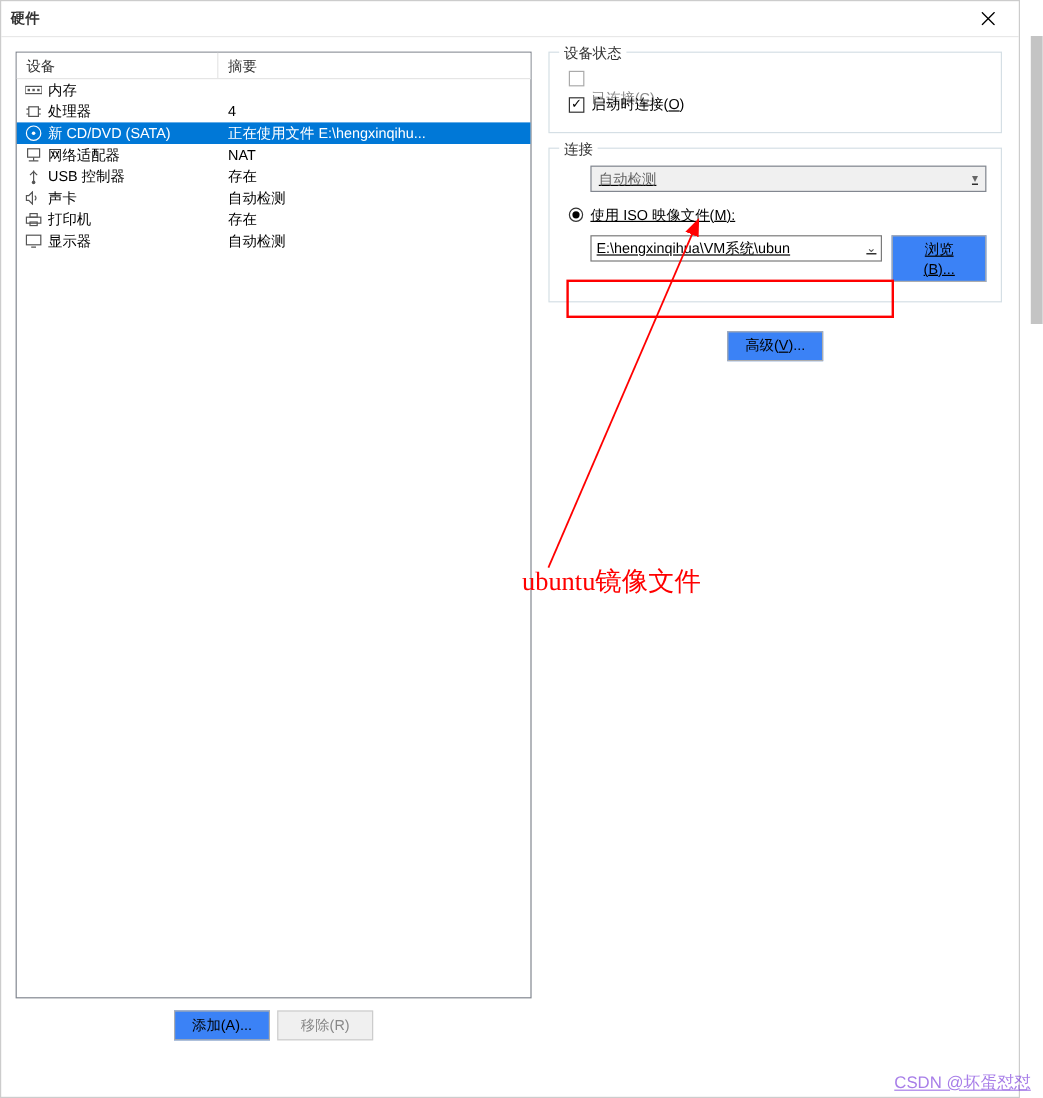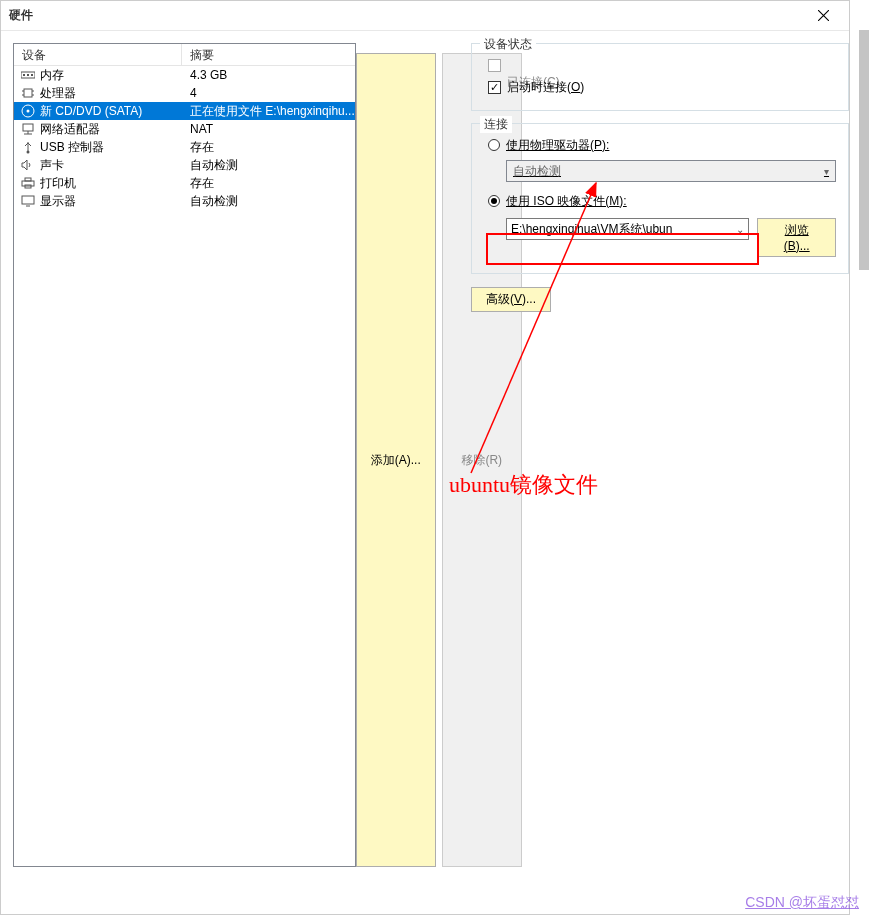--- a/index.html
+++ b/index.html
@@ -7,37 +7,37 @@
     
     .dialog { position: absolute; left: 0; top: 0; width: 850px; height: 915px; background: #fff; border: 1px solid #ccc; }
     
     .titlebar { height: 30px; display: flex; align-items: center; padding: 0 6px 0 8px; border-bottom: 1px solid #e8e8e8; }
     .titlebar .title { flex: 1; font-size: 12px; color: #333; font-weight: bold; }
     .titlebar .close { width: 40px; height: 28px; display: flex; align-items: center; justify-content: center; cursor: pointer; }
     .titlebar .close svg { width: 11px; height: 11px; }
     
     .content { padding: 12px 14px 0 12px; display: flex; gap: 14px; height: 836px; }
     
-    .left-panel { width: 444px; display: flex; }
+    .left-panel { width: 444px; display: flex; flex-direction: column; }
     .device-list { border: 1px solid #828790; flex: 1; background: #fff; }
     .list-header { display: flex; background: #fff; border-bottom: 1px solid #e5e5e5; height: 22px; }
     .list-header .col { padding: 3px 8px; font-size: 12px; color: #333; }
     .col-device { width: 168px; border-right: 1px solid #e5e5e5; }
     .col-summary { flex: 1; }
     
     .list-body { }
     .list-row { display: flex; height: 18px; align-items: center; cursor: default; }
     .list-row .icon { width: 16px; height: 16px; margin: 0 4px 0 6px; display: flex; align-items: center; justify-content: center; }
     .list-row .device-name { width: 142px; font-size: 12px; color: #000; white-space: nowrap; overflow: hidden; }
     .list-row .summary { flex: 1; padding-left: 8px; font-size: 12px; color: #000; white-space: nowrap; overflow: hidden; text-overflow: ellipsis; }
     .list-row.selected { background: #0078d7; justify-content: center; }
     .list-row.selected .device-name, .list-row.selected .summary { color: #fff; }
     
     .left-buttons { display: flex; justify-content: center; gap: 6px; margin-top: 10px; }
-    .btn { background: #fef9c3; border: 1px solid #adadad; padding: 3px 14px; font-size: 12px; cursor: pointer; min-width: 80px; text-align: center; }
+    .btn { background: #3b82f6; border: 1px solid #adadad; padding: 3px 14px; font-size: 12px; cursor: pointer; min-width: 80px; text-align: center; }
     .btn.disabled { color: #888; background: #f0f0f0; border-color: #ccc; cursor: default; }
     
     .right-panel { flex: 1; padding-top: 0; position: relative; }
     
     .group { border: 1px solid #d5dfe5; padding: 10px 12px 12px; margin-bottom: 12px; position: relative; }
     .group-title { position: absolute; top: -8px; left: 8px; background: #fff; padding: 0 4px; font-size: 12px; color: #333; }
     
     .checkbox-row { display: flex; align-items: center; height: 22px; margin-left: 4px; }
     .checkbox { width: 13px; height: 13px; border: 1px solid #333; margin-right: 6px; display: flex; align-items: center; justify-content: center; background: #fff; }
     .checkbox.disabled { border-color: #aaa; }
@@ -55,21 +55,21 @@
     .combo-text { flex: 1; font-size: 12px; color: #666; }
     .combo-arrow { color: #666; font-size: 10px; }
     
     .iso-row { display: flex; align-items: flex-start; gap: 8px; margin: 6px 0 0 22px; }
     .iso-combo { width: 250px; height: 22px; border: 1px solid #7a7a7a; background: #fff; display: flex; align-items: center; padding: 0 4px; }
     .iso-combo-text { flex: 1; font-size: 12px; color: #000; white-space: nowrap; overflow: hidden; }
     .iso-arrow { font-size: 10px; color: #555; padding-left: 4px; }
     
     .highlight-box { position: absolute; border: 2px solid #ff0000; pointer-events: none; }
     
-    .adv-row { display: flex; justify-content: flex-start; margin-top: 13px; }
+    .adv-row { display: flex; justify-content: center; margin-top: 24px; }
     
     .annotation { position: absolute; color: #ff0000; font-size: 22px; font-family: "Microsoft YaHei"; pointer-events: none; }
     
     .arrow-svg { position: absolute; pointer-events: none; }
     
     .bottom-bar { position: absolute; bottom: 0; left: 0; right: 0; height: 48px; display: flex; align-items: center; justify-content: flex-end; padding: 0 14px; gap: 6px; border-top: 1px solid #dfdfdf; }
     
     .watermark { position: absolute; right: 10px; bottom: 3px; color: #6d28d9; font-size: 14px; opacity: 0.6; pointer-events: none; text-decoration: underline; }
 
     .side-strip { position: absolute; right: 0; top: 30px; width: 10px; height: 240px; background: #c4c4c4; }
@@ -100,21 +100,20 @@
             <div class="list-row">
               <span class="icon" style="color: rgb(85, 85, 85);">
                 <svg width="14" height="10" viewBox="0 0 14 10">
                   <rect x="0" y="2" width="14" height="6" fill="none" stroke="#555"></rect>
                   <rect x="2" y="4" width="2" height="2" fill="#555"></rect>
                   <rect x="6" y="4" width="2" height="2" fill="#555"></rect>
                   <rect x="10" y="4" width="2" height="2" fill="#555"></rect>
                 </svg>
               </span>
               <span class="device-name">内存</span>
-              <span class="summary">4.3 GB</span>
             </div>
             <div class="list-row">
               <span class="icon" style="color: rgb(85, 85, 85);">
                 <svg width="14" height="14" viewBox="0 0 14 14">
                   <rect x="3" y="3" width="8" height="8" fill="none" stroke="#555"></rect>
                   <line x1="1" y1="5" x2="3" y2="5" stroke="#555"></line>
                   <line x1="1" y1="9" x2="3" y2="9" stroke="#555"></line>
                   <line x1="11" y1="5" x2="13" y2="5" stroke="#555"></line>
                   <line x1="11" y1="9" x2="13" y2="9" stroke="#555"></line>
                 </svg>
@@ -203,24 +202,20 @@
         </div>
         <div class="checkbox-row">
           <span class="checkbox checked"></span>
           <span class="checkbox-label">启动时连接(<span class="underline">O</span>)</span>
         </div>
       </div>
 
       <div class="group" style="padding-bottom:16px;text-decoration:underline;">
         <div class="group-title">连接</div>
 
-        <div class="radio-row">
-          <span class="radio"></span>
-          <span class="radio-label">使用物理驱动器(<span class="underline">P</span>):</span>
-        </div>
         <div class="combo">
           <span class="combo-text">自动检测</span>
           <span class="combo-arrow">▾</span>
         </div>
 
         <div class="radio-row">
           <span class="radio checked"></span>
           <span class="radio-label">使用 ISO 映像文件(<span class="underline">M</span>):</span>
         </div>
         <div class="iso-row">

